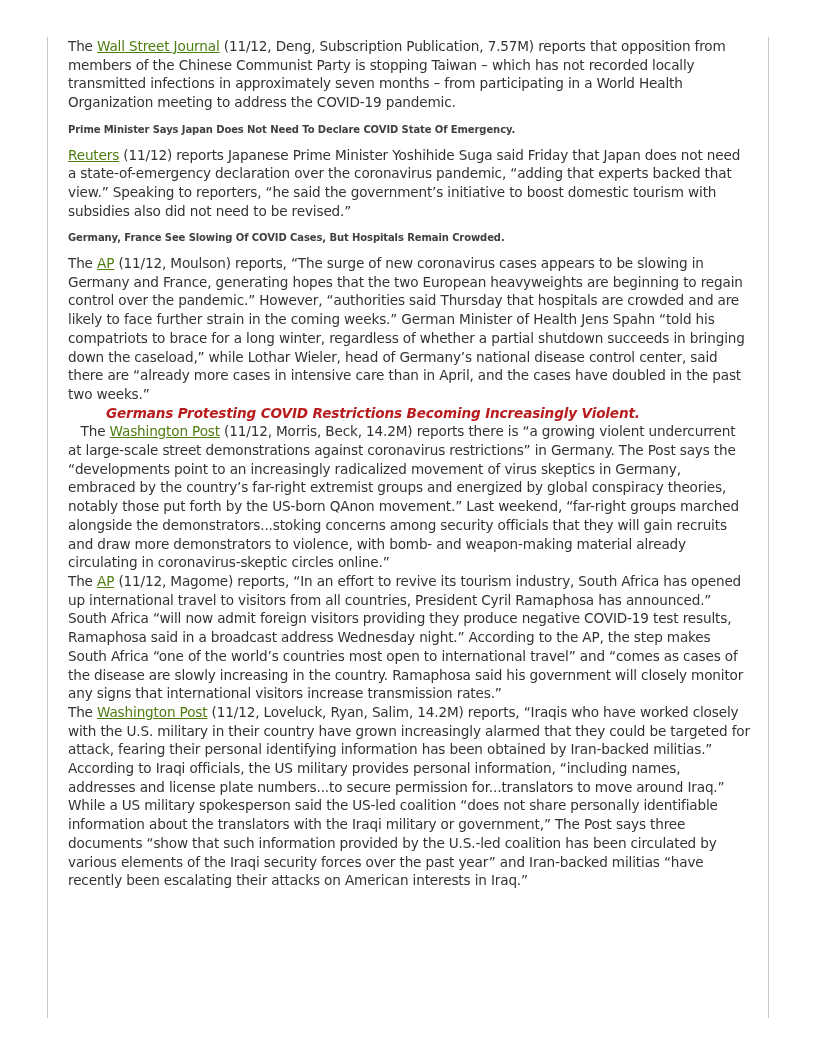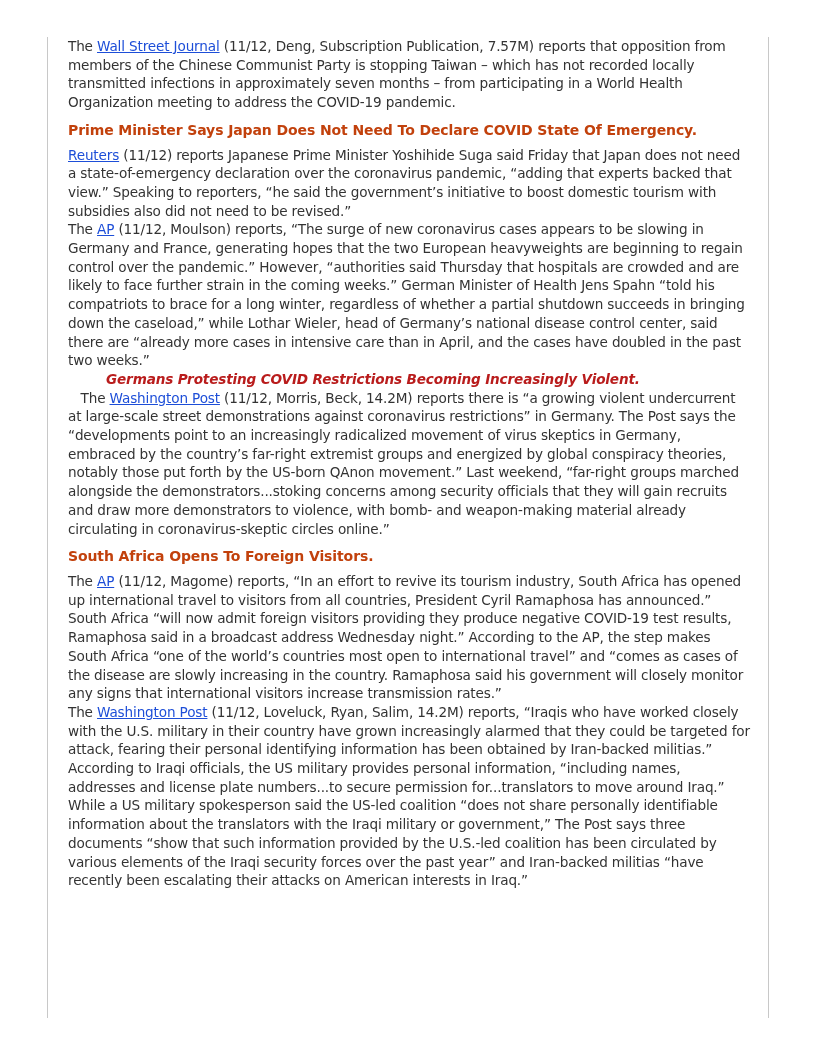--- a/index.html
+++ b/index.html
@@ -31,28 +31,28 @@
       font-size: 13.6px;
       line-height: 18.7px;
       color: #333333;
       letter-spacing: -0.15px;
     }
     .content p {
       margin: 0;
     }
     .headline {
       font-weight: bold;
-      color: #c2410c;
-      font-size: 14px;
+      color: #404040;
+      font-size: 10px;
       margin-top: 9px !important;
       margin-bottom: 6px !important;
       letter-spacing: -0.1px;
     }
     a.src {
-      color: #1d4ed8;
+      color: #4d7c0f;
       text-decoration: underline;
     }
     .inline-headline {
       font-weight: bold;
       font-style: italic;
       color: #b91c1c;
       padding-left: 38px;
     }
     .para {
       margin: 0 0 0 0;
@@ -68,29 +68,29 @@
   <div>
     <p class="para"><span>The </span><a class="src" href="#">Wall Street Journal</a><span> (11/12, Deng, Subscription Publication, 7.57M) reports that opposition from members of the Chinese Communist Party is stopping Taiwan – which has not recorded locally transmitted infections in approximately seven months – from participating in a World Health Organization meeting to address the COVID-19 pandemic.</span></p>
   </div>
 
   <div>
     <p class="headline">Prime Minister Says Japan Does Not Need To Declare COVID State Of Emergency.</p>
     <p class="para"><a class="src" href="#">Reuters</a><span> (11/12) reports Japanese Prime Minister Yoshihide Suga said Friday that Japan does not need a state-of-emergency declaration over the coronavirus pandemic, “adding that experts backed that view.” Speaking to reporters, “he said the government’s initiative to boost domestic tourism with subsidies also did not need to be revised.”</span></p>
   </div>
 
   <div>
+    <p class="headline">Germany, France See Slowing Of COVID Cases, But Hospitals Remain Crowded.</p>
     <p class="para"><span>The </span><a class="src" href="#">AP</a><span> (11/12, Moulson) reports, “The surge of new coronavirus cases appears to be slowing in Germany and France, generating hopes that the two European heavyweights are beginning to regain control over the pandemic.” However, “authorities said Thursday that hospitals are crowded and are likely to face further strain in the coming weeks.” German Minister of Health Jens Spahn “told his compatriots to brace for a long winter, regardless of whether a partial shutdown succeeds in bringing down the caseload,” while Lothar Wieler, head of Germany’s national disease control center, said there are “already more cases in intensive care than in April, and the cases have doubled in the past two weeks.”</span></p>
   </div>
 
   <div>
     <p class="para"><span class="inline-headline">Germans Protesting COVID Restrictions Becoming Increasingly Violent.</span><span style="white-space:pre">   The </span><a class="src" href="#">Washington Post</a><span> (11/12, Morris, Beck, 14.2M) reports there is “a growing violent undercurrent at large-scale street demonstrations against coronavirus restrictions” in Germany. The Post says the “developments point to an increasingly radicalized movement of virus skeptics in Germany, embraced by the country’s far-right extremist groups and energized by global conspiracy theories, notably those put forth by the US-born QAnon movement.” Last weekend, “far-right groups marched alongside the demonstrators...stoking concerns among security officials that they will gain recruits and draw more demonstrators to violence, with bomb- and weapon-making material already circulating in coronavirus-skeptic circles online.”</span></p>
   </div>
 
   <div>
-    <p class="headline">South Africa Opens To Foreign Visitors.</p>
     <p class="para"><span>The </span><a class="src" href="#">AP</a><span> (11/12, Magome) reports, “In an effort to revive its tourism industry, South Africa has opened up international travel to visitors from all countries, President Cyril Ramaphosa has announced.” South Africa “will now admit foreign visitors providing they produce negative COVID-19 test results, Ramaphosa said in a broadcast address Wednesday night.” According to the AP, the step makes South Africa “one of the world’s countries most open to international travel” and “comes as cases of the disease are slowly increasing in the country. Ramaphosa said his government will closely monitor any signs that international visitors increase transmission rates.”</span></p>
   </div>
 
   <div>
     <p class="para"><span>The </span><a class="src" href="#">Washington Post</a><span> (11/12, Loveluck, Ryan, Salim, 14.2M) reports, “Iraqis who have worked closely with the U.S. military in their country have grown increasingly alarmed that they could be targeted for attack, fearing their personal identifying information has been obtained by Iran-backed militias.” According to Iraqi officials, the US military provides personal information, “including names, addresses and license plate numbers...to secure permission for...translators to move around Iraq.” While a US military spokesperson said the US-led coalition “does not share personally identifiable information about the translators with the Iraqi military or government,” The Post says three documents “show that such information provided by the U.S.-led coalition has been circulated by various elements of the Iraqi security forces over the past year” and Iran-backed militias “have recently been escalating their attacks on American interests in Iraq.”</span></p>
   </div>
 
 </div>
 
 </body></html>

